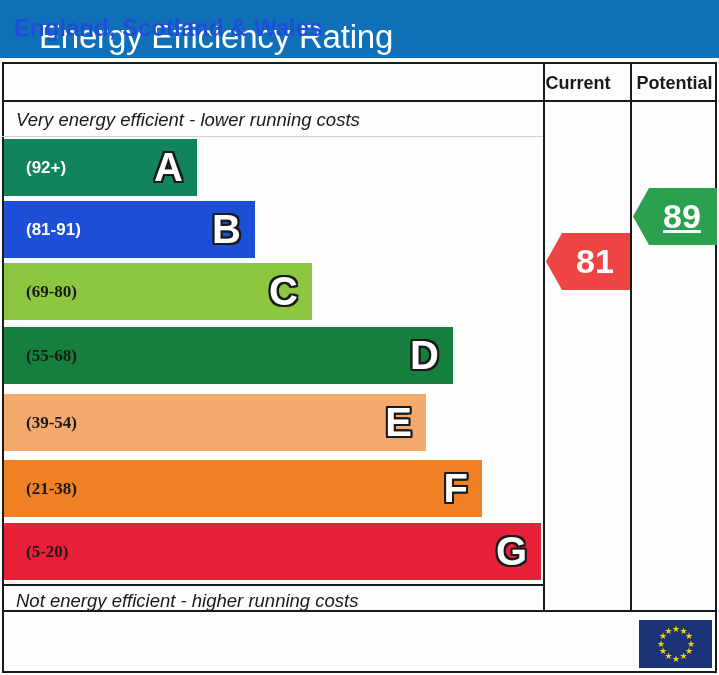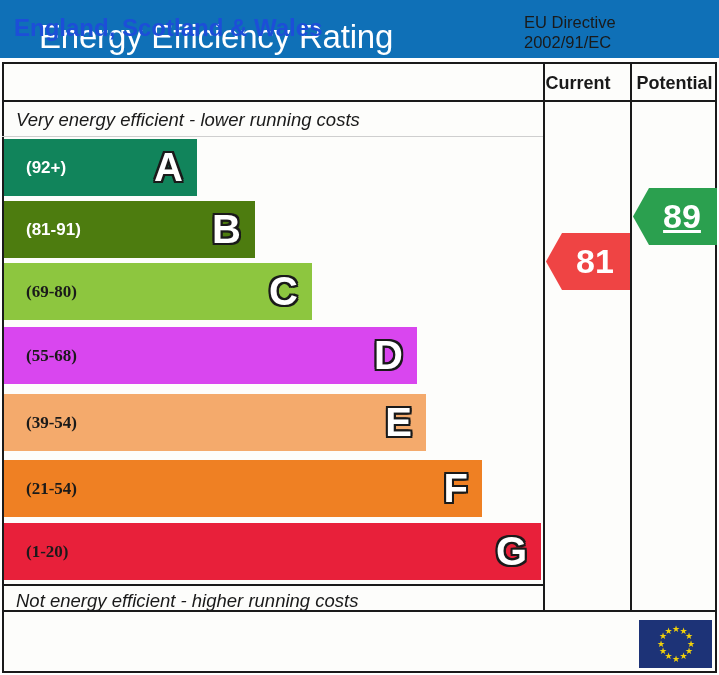--- a/index.html
+++ b/index.html
@@ -247,57 +247,53 @@
   <div class="col-head potential">Potential</div>
 
   <div class="caption bottom">Not energy efficient - higher running costs</div>
   <div class="caption top">Very energy efficient - lower running costs</div>
 
   <div id="bands-layer">
       <div class="bar" style="top: 139px; width: 193px; background: rgb(17, 132, 91);">
         <div class="bar-range range-light">(92+)</div>
         <div class="bar-letter">A</div>
       </div>
-      <div class="bar" style="top: 201px; width: 251px; background: #4d7c0f;">
+      <div class="bar" style="top: 201px; width: 251px; background: #1d4ed8;">
         <div class="bar-range range-light">(81-91)</div>
         <div class="bar-letter">B</div>
       </div>
       <div class="bar" style="top: 263px; width: 308px; background: rgb(141, 198, 63);">
         <div class="bar-range range-dark">(69-80)</div>
         <div class="bar-letter">C</div>
       </div>
-      <div class="bar" style="top: 327px; width: 413px; background: #d946ef;">
+      <div class="bar" style="top: 327px; width: 413px; background: #15803d; padding-left: 36px;">
         <div class="bar-range range-dark">(55-68)</div>
         <div class="bar-letter">D</div>
       </div>
       <div class="bar" style="top: 394px; width: 422px; background: rgb(244, 170, 108);">
         <div class="bar-range range-dark">(39-54)</div>
         <div class="bar-letter">E</div>
       </div>
       <div class="bar" style="top: 460px; width: 478px; background: rgb(239, 128, 35);">
-        <div class="bar-range range-dark">(21-54)</div>
+        <div class="bar-range range-dark">(21-38)</div>
         <div class="bar-letter">F</div>
       </div>
       <div class="bar" style="top: 523px; width: 537px; background: rgb(232, 32, 58);">
-        <div class="bar-range range-dark">(1-20)</div>
+        <div class="bar-range range-dark">(5-20)</div>
         <div class="bar-letter">G</div>
       </div>
     </div>
 
   <div id="ratings-layer">
       <div class="rating-arrow" style="left: 546px; top: 233px; width: 84px; background: #ef4444;">81</div>
       <div class="rating-arrow" style="left: 633px; top: 188px; width: 84px; background: rgb(43, 160, 79); text-decoration: underline;">89</div>
     </div>
 
   <div class="footer"></div>
   <div class="footer-region">England, Scotland &amp; Wales</div>
-  <div class="footer-directive">
-    <div>EU Directive</div>
-    <div>2002/91/EC</div>
-  </div>
   <div class="eu-flag" id="eu-flag">
       <div class="eu-star" style="left: 33px; top: 5.5px; color: rgb(242, 209, 10);">★</div>
       <div class="eu-star" style="left: 40.5px; top: 7.50962px; color: rgb(242, 209, 10);">★</div>
       <div class="eu-star" style="left: 45.9904px; top: 13px; color: rgb(242, 209, 10);">★</div>
       <div class="eu-star" style="left: 48px; top: 20.5px; color: rgb(242, 209, 10);">★</div>
       <div class="eu-star" style="left: 45.9904px; top: 28px; color: rgb(242, 209, 10);">★</div>
       <div class="eu-star" style="left: 40.5px; top: 33.4904px; color: rgb(242, 209, 10);">★</div>
       <div class="eu-star" style="left: 33px; top: 35.5px; color: rgb(242, 209, 10);">★</div>
       <div class="eu-star" style="left: 25.5px; top: 33.4904px; color: rgb(242, 209, 10);">★</div>
       <div class="eu-star" style="left: 20.0096px; top: 28px; color: rgb(242, 209, 10);">★</div>

